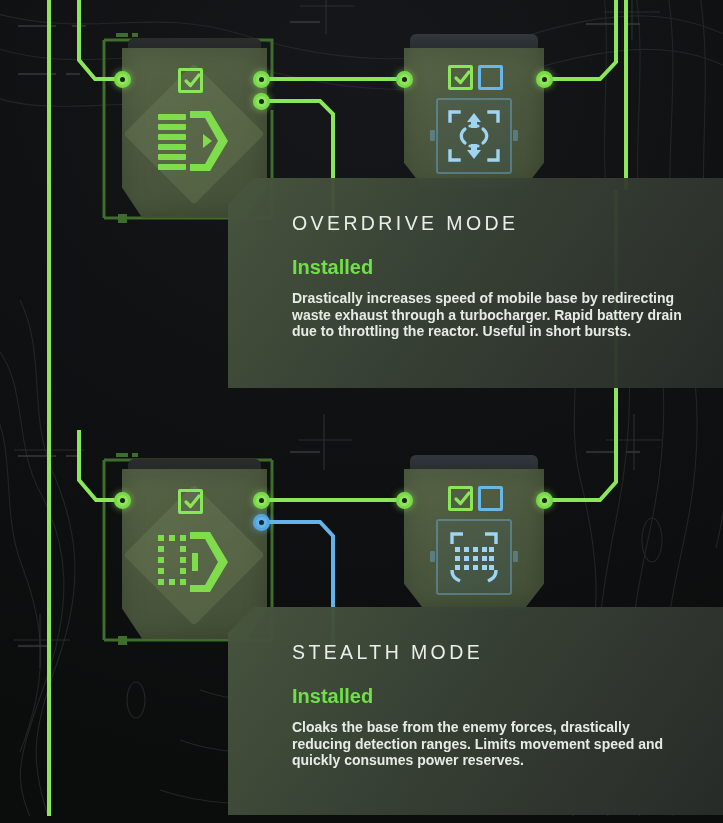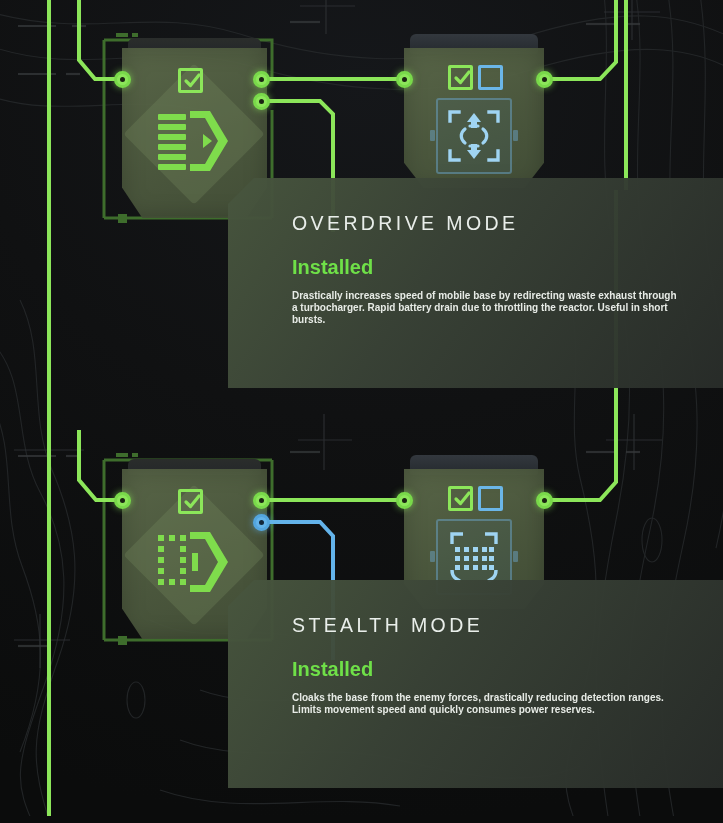--- a/index.html
+++ b/index.html
@@ -54,21 +54,21 @@
 
   
   .tip{position:absolute;
      background:linear-gradient(125deg, rgba(72,86,62,.97) 0%, rgba(57,66,54,.97) 42%, rgba(40,44,41,.97) 100%);
      clip-path:polygon(0 26px, 26px 0, 100% 0, 100% 100%, 0 100%);
      box-shadow:0 6px 22px rgba(0,0,0,.55);}
   .tip-inner{position:absolute;left:34px;top:0;right:18px;}
   .tip-title{color:#e9eeea;font-size:19.5px;letter-spacing:3.4px;font-weight:400;
      white-space:nowrap;}
   .tip-status{color:#6fe048;font-size:20px;font-weight:700;}
-  .tip-desc{color:#e7ebe6;font-size:10px;line-height:1.18;font-weight:700;}
+  .tip-desc{color:#e7ebe6;font-size:14px;line-height:1.18;font-weight:700;}
 
   .cap{position:absolute;background:#0f100f;}
 </style>
 </head>
 <body>
 
 <div id="stage">
 
   <div class="bg-base"></div>
 
@@ -348,21 +348,21 @@
     </div>
 
   <div class="tip" style="left:228px;top:178px;width:495px;height:210px;padding-left:8px;">
     <div class="tip-inner" style="top:0;">
       <div class="tip-title" style="position:absolute;left:30px;top:34px;">OVERDRIVE MODE</div>
       <div class="tip-status" style="position:absolute;left:30px;top:78px;">Installed</div>
       <div class="tip-desc" style="position:absolute;left:30px;top:112px;width:390px;">Drastically increases speed of mobile base by redirecting waste exhaust through a turbocharger. Rapid battery drain due to throttling the reactor. Useful in short bursts.</div>
     </div>
   </div>
 
-  <div class="tip" style="left:228px;top:580px;width:495px;height:208px;text-decoration:underline;">
+  <div class="tip" style="left:228px;top:607px;width:495px;height:208px;text-decoration:underline;">
     <div class="tip-inner" style="top:0;">
       <div class="tip-title" style="position:absolute;left:30px;top:34px;">STEALTH MODE</div>
       <div class="tip-status" style="position:absolute;left:30px;top:78px;">Installed</div>
       <div class="tip-desc" style="position:absolute;left:30px;top:112px;width:390px;">Cloaks the base from the enemy forces, drastically reducing detection ranges. Limits movement speed and quickly consumes power reserves.</div>
     </div>
   </div>
 
   <div class="cap" style="left:0;top:816px;width:723px;height:7px;background:#0b0c0c;"></div>
 
 </div>

